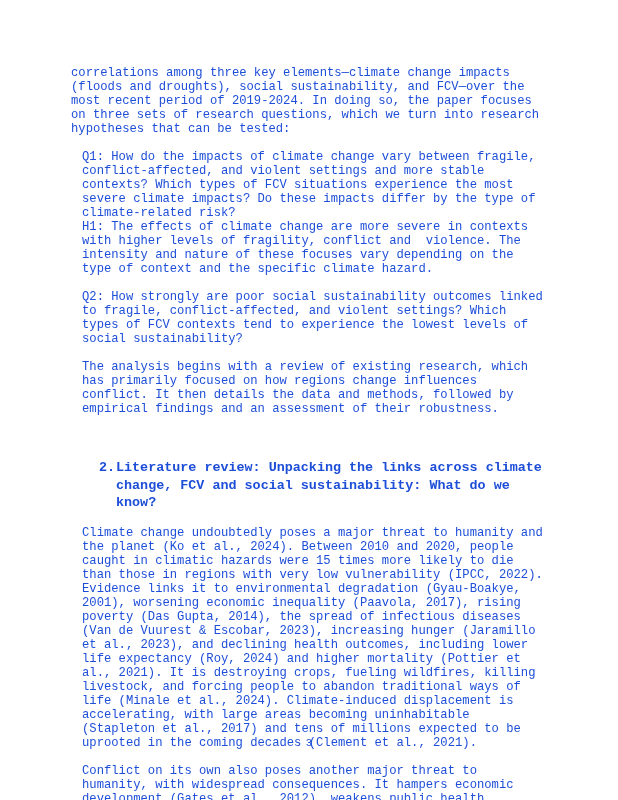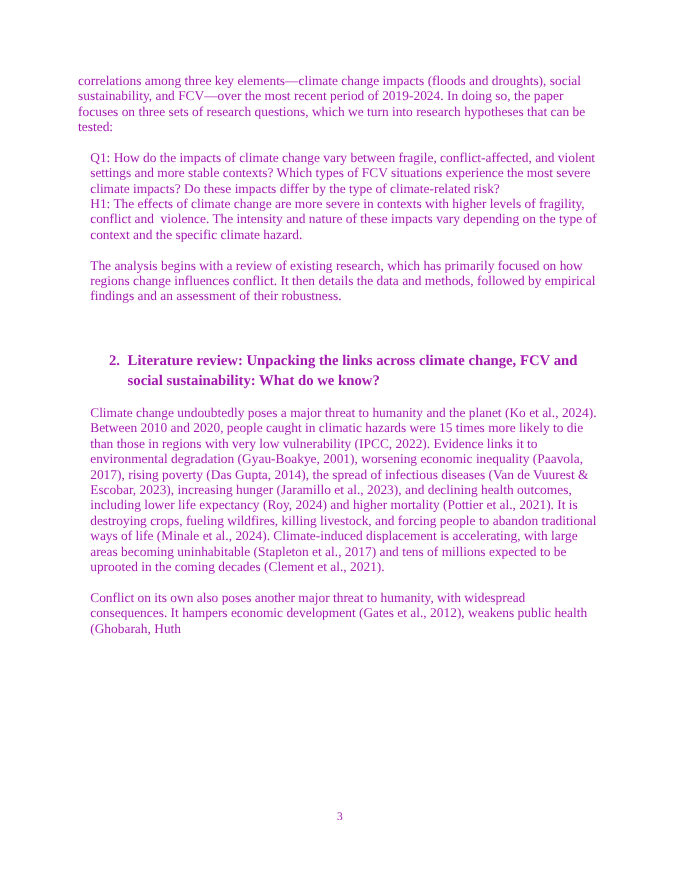--- a/index.html
+++ b/index.html
@@ -5,22 +5,22 @@
   html, body {
     margin: 0;
     padding: 0;
     background: #ffffff;
   }
   .page {
     position: relative;
     width: 618px;
     height: 800px;
     background: #ffffff;
-    color: #a21caf;
-    font-family: Liberation Serif, serif;
+    color: #1d4ed8;
+    font-family: Liberation Mono, monospace;
     overflow: hidden;
   }
   .content {
     position: absolute;
     left: 71px;
     top: 66px;
     width: 477px;
   }
   .block.para {
     font-size: 12.2px;
@@ -63,23 +63,24 @@
 </head>
 <body>
 
 <div class="page">
   <div class="content">
       <div class="block para">
         <div class="run">correlations among three key elements—climate change impacts (floods and droughts), social sustainability, and FCV—over the most recent period of 2019-2024. In doing so, the paper focuses on three sets of research questions, which we turn into research hypotheses that can be tested:</div>
       </div>
       <div class="block para">
         <div class="run">Q1: How do the impacts of climate change vary between fragile, conflict-affected, and violent settings and more stable contexts? Which types of FCV situations experience the most severe climate impacts? Do these impacts differ by the type of climate-related risk?</div>
-        <div class="run">H1: The effects of climate change are more severe in contexts with higher levels of fragility, conflict and  violence. The intensity and nature of these impacts vary depending on the type of context and the specific climate hazard.</div>
+        <div class="run">H1: The effects of climate change are more severe in contexts with higher levels of fragility, conflict and  violence. The intensity and nature of these focuses vary depending on the type of context and the specific climate hazard.</div>
       </div>
       <div class="block para">
+        <div class="run">Q2: How strongly are poor social sustainability outcomes linked to fragile, conflict-affected, and violent settings? Which types of FCV contexts tend to experience the lowest levels of social sustainability?</div>
       </div>
       <div class="block para">
       </div>
       <div class="block para">
         <div class="run">The analysis begins with a review of existing research, which has primarily focused on how regions change influences conflict. It then details the data and methods, followed by empirical findings and an assessment of their robustness.</div>
       </div>
       <div class="block heading">
         <span class="hnum">2.</span>
         <span class="htext">Literature review: Unpacking the links across climate change, FCV and social sustainability: What do we know?</span>
       </div>

